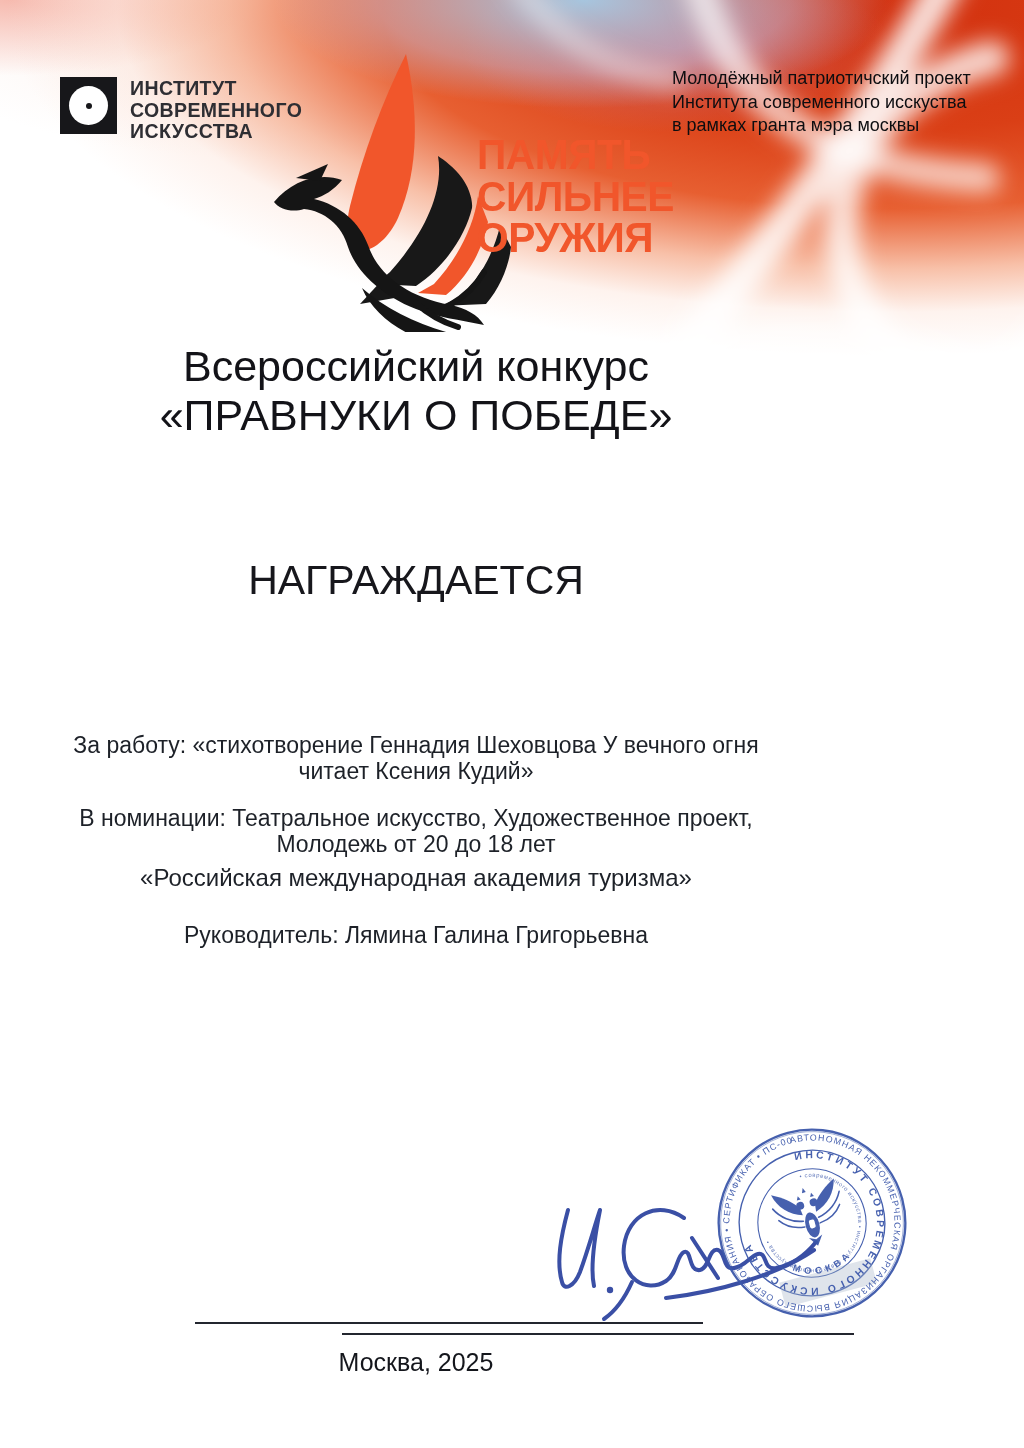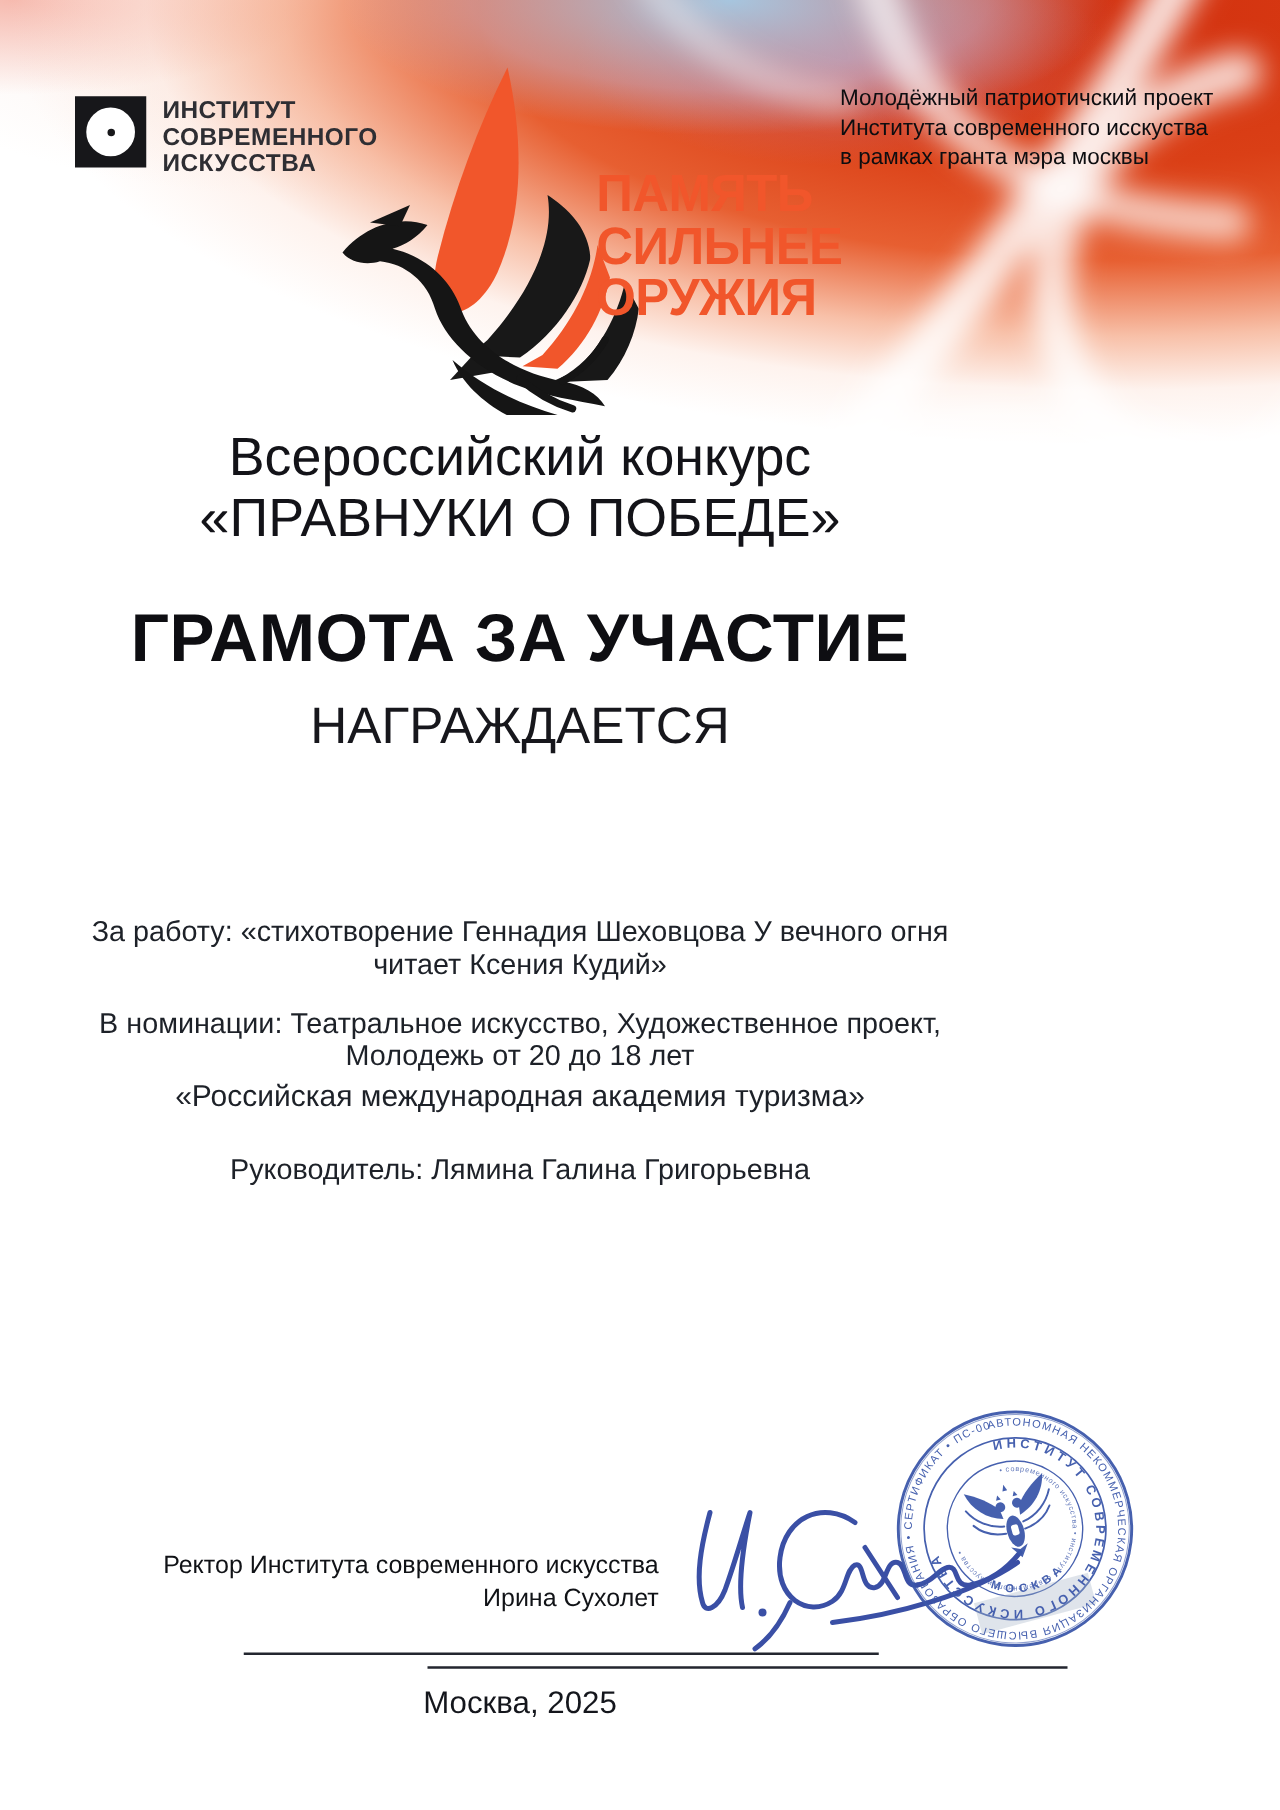--- a/index.html
+++ b/index.html
@@ -113,40 +113,35 @@
     <div>ПАМЯТЬ</div>
     <div>СИЛЬНЕЕ</div>
     <div>ОРУЖИЯ</div>
   </div>
 
   <div class="abs ctr contest">
     <div>Всероссийский конкурс</div>
     <div>«ПРАВНУКИ О ПОБЕДЕ»</div>
   </div>
 
-  <div class="abs ctr award-title">ГРАМОТА ЗА УЧАСТИЕ</div>
   <div class="abs ctr award-sub">НАГРАЖДАЕТСЯ</div>
 
   <div class="abs ctr work">
     <div>За работу: «стихотворение Геннадия Шеховцова У вечного огня</div>
     <div>читает Ксения Кудий»</div>
   </div>
   <div class="abs ctr nomination">
     <div>В номинации: Театральное искусство, Художественное проект,</div>
     <div>Молодежь от 20 до 18 лет</div>
   </div>
   <div class="abs ctr org">
     <div>«Российская международная академия туризма»</div>
   </div>
   <div class="abs ctr supervisor">Руководитель: Лямина Галина Григорьевна</div>
 
-  <div class="abs rector">
-    <div>Ректор Института современного искусства</div>
-    <div>Ирина Сухолет</div>
-  </div>
 
   <svg class="abs signature" viewBox="0 0 280 150">
     <g fill="none" stroke="#3a4fa5" stroke-width="4" stroke-linecap="round" stroke-linejoin="round">
       <path d="M20,32 C13,58 8,84 14,104 C16,113 26,109 32,94 C40,72 46,50 52,32 C46,62 42,90 46,108"></path>
       <path d="M136,40 C110,22 80,36 76,68 C72,100 98,116 118,103 C130,95 128,78 136,74 C144,71 140,94 152,92 C162,90 160,70 170,72 C178,74 174,92 186,90"></path>
       <path d="M144,60 L170,100"></path>
       <path d="M186,90 C198,88 202,78 210,76 C220,74 214,92 228,90 C248,86 260,74 268,64"></path>
       <path d="M118,120 C168,114 228,98 266,72"></path>
       <path d="M84,104 C76,122 66,134 56,141"></path>
     </g>

